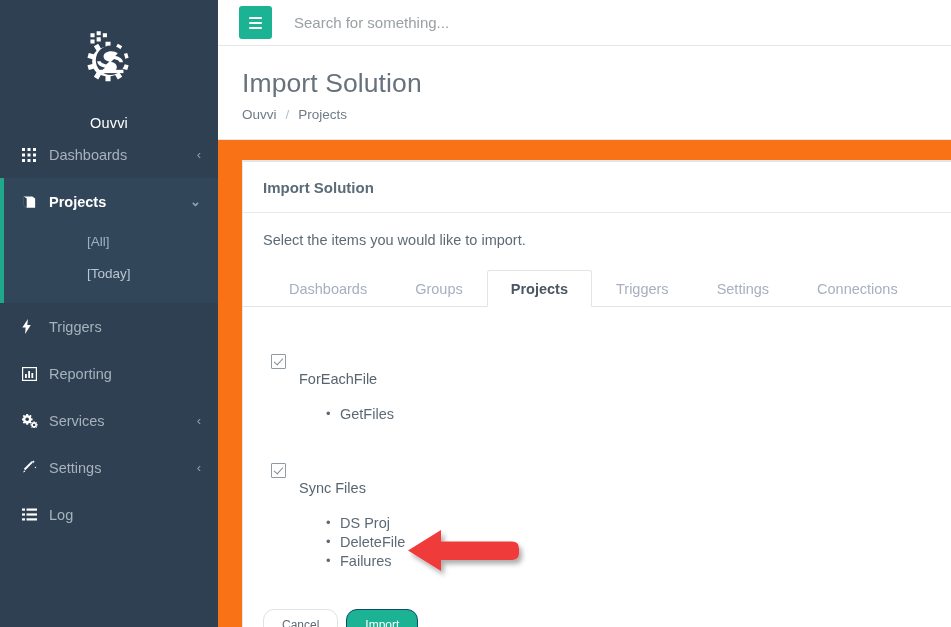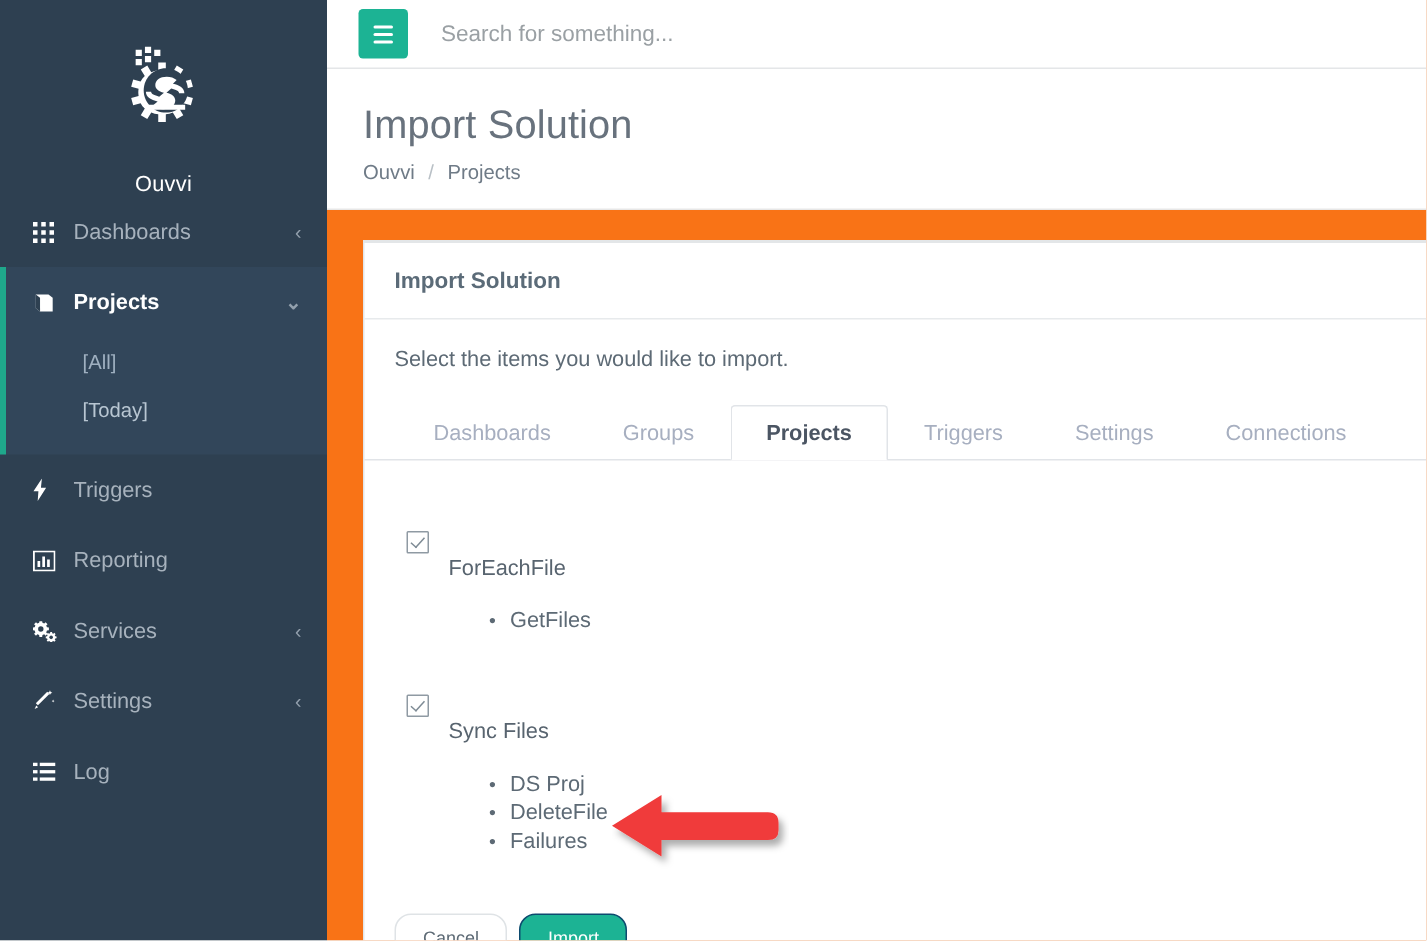--- a/index.html
+++ b/index.html
@@ -91,21 +91,21 @@
   }
   .nav-group::before {
     content: "";
     position: absolute;
     left: 0; top: 0; bottom: 0;
     width: 4px;
     background: #1fa88b;
   }
   .nav-group .nav-item { color: #ffffff; }
 
-  .subnav { padding: 0 0 14px 0; }
+  .subnav { padding: 0 0 14px 0; margin-left: 32px; }
   .subnav-item {
     height: 32px;
     display: flex;
     align-items: center;
     padding-left: 55px;
     color: #9fb0c0;
     font-size: 13.5px;
     cursor: pointer;
   }
   .subnav-item:last-child { color: #b8c6d2; }

